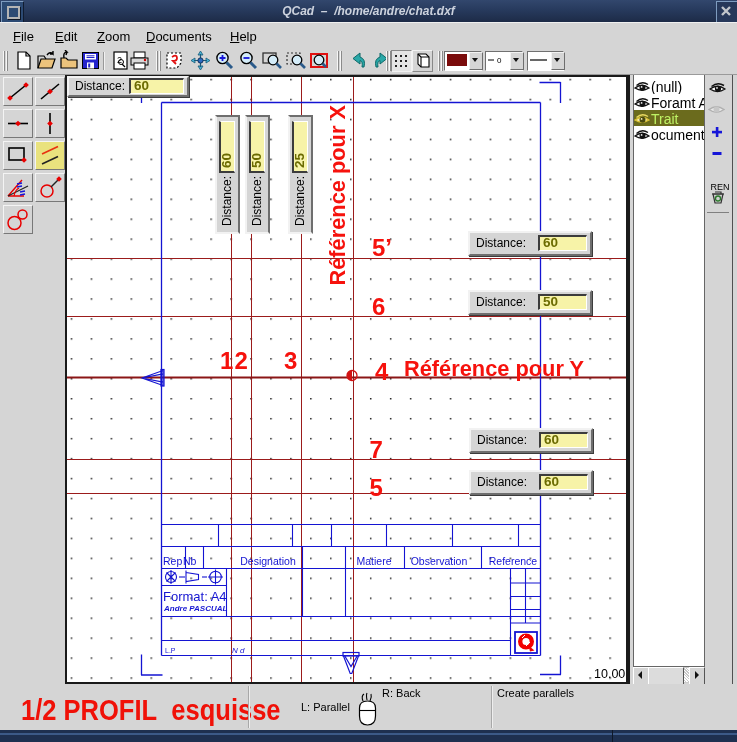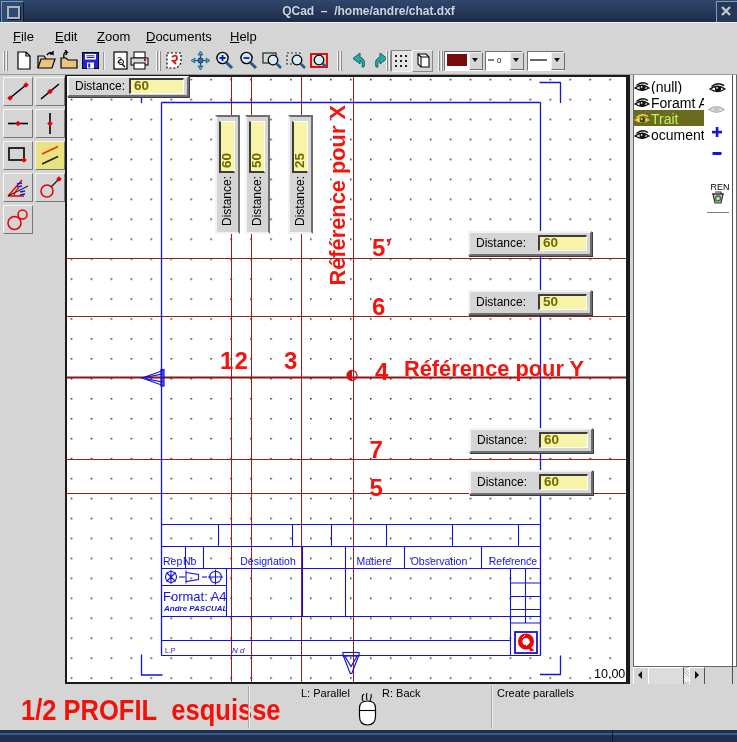--- a/index.html
+++ b/index.html
@@ -8,21 +8,21 @@
   .abs{position:absolute;}
   
   #titlebar{left:0;top:0;width:737px;height:22px;
     background:linear-gradient(180deg,#32476d 0%,#273a5d 45%,#1d2b47 100%);}
   #ticon{left:1px;top:1px;width:21px;height:20px;background:#2c4a73;
     border-top:1px solid #7e9cc0;border-left:1px solid #7e9cc0;
     border-bottom:1px solid #101c30;border-right:1px solid #101c30;}
   #ticon .sq{position:absolute;left:5px;top:4px;width:9px;height:9px;
     border:2px solid #b4b4b4;box-shadow:1px 1px 0 #0c1626;}
   #ttext{left:0;top:4px;width:737px;height:16px;text-align:center;
-    color:#ccd2dd;font-size:12px;font-weight:bold;}
+    color:#ccd2dd;font-size:12px;font-weight:bold;font-style:italic;}
   #tclose{left:716px;top:1px;width:20px;height:20px;background:#26385a;
     border-top:1px solid #7e9cc0;border-left:1px solid #7e9cc0;
     border-bottom:1px solid #101c30;border-right:1px solid #101c30;}
   
   #menubar{left:0;top:22px;width:737px;height:26px;background:#d5d5d5;
     border-top:1px solid #f0f0f0;font-size:13px;color:#000;}
   .mi{position:absolute;top:6px;}
   .mi u{text-decoration:underline;}
   
   #toolbar{left:0;top:48px;width:737px;height:26px;background:#d5d5d5;
@@ -55,21 +55,21 @@
   .dwf{height:17px;width:118px;}
   .dwf .lbl{top:1px;}
   .dwf .fld{top:0px;width:49px;}
   .dwv{width:115px;box-shadow:none;transform-origin:0 0;
     transform:rotate(-90deg) translateX(-119px);}
   .dwv .fld{width:46px;right:4px;}
   
   #rpanel{left:628px;top:75px;width:109px;height:609px;background:#d5d5d5;
     border-left:2px solid #1a1a1a;}
   #layerlist{position:absolute;left:3px;top:0px;width:70px;height:591px;background:#fff;
-    border:1px solid #666;border-top:none;padding-left:32px;}
+    border:1px solid #666;border-top:none;}
   .lrow{position:absolute;left:0;width:70px;height:16px;font-size:14px;color:#000;overflow:hidden;}
   .lrow.sel{background:#6b6b1d;color:#bef264;text-decoration:underline;}
   .lrow span{position:absolute;left:17px;top:1px;white-space:nowrap;}
   .lrow svg{position:absolute;left:0px;top:2px;}
   #lstrip{position:absolute;left:76px;top:0;width:28px;height:609px;}
   
   #statusbar{left:0;top:684px;width:737px;height:46px;background:#d5d5d5;}
   #redlabel{position:absolute;left:21px;top:10px;font-size:29px;font-weight:bold;
     color:#f01108;transform:scaleX(.88);transform-origin:0 0;white-space:nowrap;}
   .sbtext{position:absolute;font-size:11px;color:#000;}
@@ -464,21 +464,21 @@
     <div style="position:absolute;left:15px;top:0;width:34px;height:16px;background:#dcdcdc;border-top:1px solid #fff;border-left:1px solid #fff;border-bottom:1px solid #555;border-right:1px solid #555"></div>
     <div style="position:absolute;left:51px;top:1px;width:5px;height:14px;background:repeating-linear-gradient(45deg,#fff 0,#fff 1px,#c8c8c8 1px,#c8c8c8 2px)"></div>
     <div style="position:absolute;left:56px;top:0;width:14px;height:16px;background:#d5d5d5;border-top:1px solid #fff;border-left:1px solid #fff;border-bottom:1px solid #555;border-right:1px solid #555"><svg width="12" height="14">
           <path d="M5 3 L9 7 L5 11 Z" fill="#111"></path>
         </svg></div>
   </div>
 </div>
 
 <div class="abs" id="statusbar">
   <div id="redlabel">1/2 PROFIL&nbsp; esquisse</div>
-  <span class="sbtext" style="left:301px;top:3px">L: Parallel</span>
+  <span class="sbtext" style="left:301px;top:17px">L: Parallel</span>
   <span class="sbtext" style="left:382px;top:3px">R: Back</span>
   <span class="sbtext" style="left:497px;top:3px">Create parallels</span>
   <div style="position:absolute;left:491px;top:2px;width:1px;height:42px;background:#a8a8a8;border-right:1px solid #eee"></div>
   <div style="position:absolute;left:248px;top:2px;width:1px;height:42px;background:#a8a8a8;border-right:1px solid #eee"></div>
   <svg style="position:absolute;left:356px;top:8px" width="26" height="36">
       <path d="M7 9 q-2 -5 1 -7 M11 8 q-1 -5 0 -7 M14 9 q2 -4 1 -7" fill="none" stroke="#000" stroke-width="1.1"></path>
       <path d="M3.5 16 q0 -7 8 -7 q8 0 8 7 v8 q0 9 -8 9 q-8 0 -8 -9 z" fill="#fff" stroke="#000" stroke-width="1.2"></path>
       <path d="M3.5 18.5 h16" stroke="#000" stroke-width="1.1"></path>
     </svg>
 </div>

